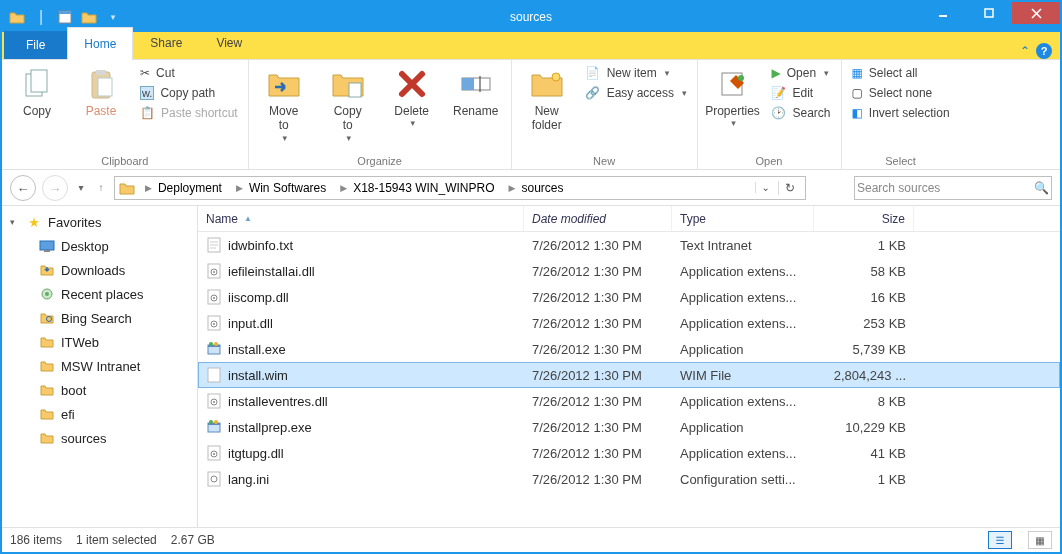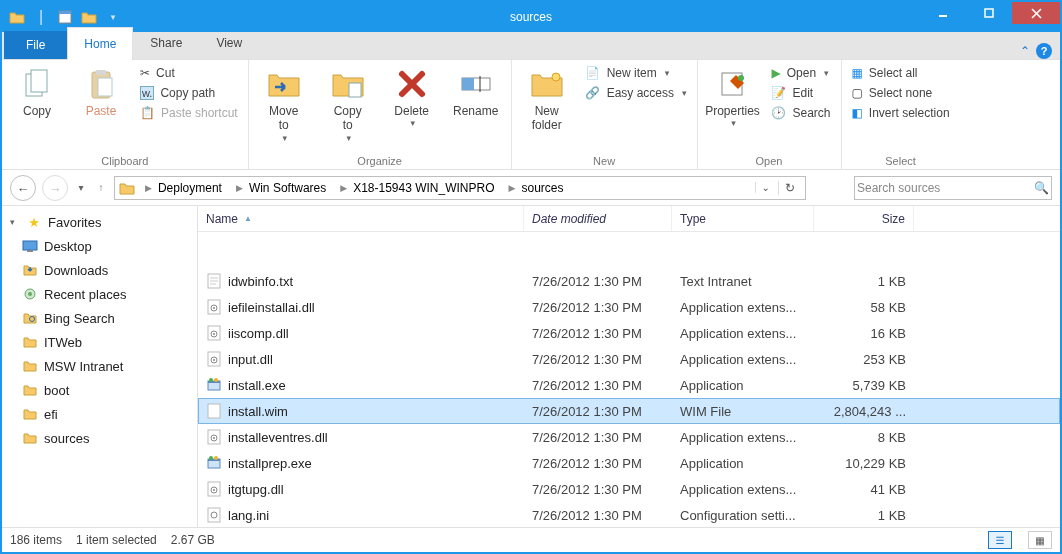--- a/index.html
+++ b/index.html
@@ -10,21 +10,21 @@
 
 .titlebar { height: 30px; background: #1c97ea; display: flex; align-items: center; color: #fff; position: relative; }
 .titlebar .qat { display: flex; align-items: center; gap: 2px; padding-left: 4px; }
 .titlebar .qat-icon { width: 22px; height: 22px; display: flex; align-items: center; justify-content: center; }
 .titlebar .title { position: absolute; left: 0; right: 0; text-align: center; font-size: 12px; pointer-events: none; }
 .titlebar .winbtns { position: absolute; right: 0; top: 0; display: flex; height: 24px; }
 .titlebar .winbtn { width: 46px; height: 22px; display: flex; align-items: center; justify-content: center; color: #fff; }
 .titlebar .winbtn.close { background: #c75050; width: 48px; }
 
 
-.ribbontabs { height: 28px; background: #e5e5e5; display: flex; align-items: flex-end; border-bottom: 1px solid #e1e1e1; position: relative; }
+.ribbontabs { height: 28px; background: #fde047; display: flex; align-items: flex-end; border-bottom: 1px solid #e1e1e1; position: relative; }
 .filemenu { height: 28px; padding: 0 22px; background: #1979ca; color: #fff; font-size: 12px; display: flex; align-items: center; margin-left: 2px; }
 .tab { height: 28px; padding: 16px 16px; font-size: 12px; color: #444; display: flex; align-items: center; border: 1px solid transparent; border-bottom: none; }
 .tab.active { border-color: #e1e1e1; background: #fff; color: #1979ca; position: relative; top: 1px; }
 .ribbontabs .collapse { margin-left: auto; display: flex; align-items: center; gap: 6px; padding-right: 8px; }
 
 
 .ribbon { height: 110px; background: #fff; display: flex; border-bottom: 1px solid #e1e1e1; }
 .rgroup { display: flex; flex-direction: column; padding: 4px 6px 2px 6px; border-right: 1px solid #e5e5e5; }
 .rgroup-body { flex: 1; display: flex; align-items: flex-start; gap: 6px; }
 .rgroup-label { font-size: 11px; color: #777; text-align: center; padding-top: 2px; }
@@ -50,23 +50,23 @@
 .searchbox { width: 198px; height: 24px; border: 1px solid #bfbfbf; display: flex; align-items: center; padding: 0 2px; font-size: 12px; color: #888; margin-left: 42px; }
 .searchbox .sph { flex: 1; }
 
 
 .body { flex: 1; display: flex; overflow: hidden; border-bottom: 1px solid #e1e1e1; }
 .nav { width: 196px; border-right: 1px solid #e1e1e1; overflow-y: auto; position: relative; padding-top: 4px; }
 .navitem { display: flex; align-items: center; gap: 6px; padding: 4px 8px 4px 20px; font-size: 13px; color: #222; }
 .navitem.header { padding-left: 8px; font-weight: 400; }
 .navitem.header .tw { color: #666; font-size: 9px; width: 10px; }
 .navicon { width: 16px; height: 16px; display: flex; align-items: center; justify-content: center; }
-.navitem.indent2 { padding-left: 20px; }
-
-.files { flex: 1; display: flex; flex-direction: column; overflow: hidden; gap: 36px; }
+.navitem.indent2 { padding-left: 37px; }
+
+.files { flex: 1; display: flex; flex-direction: column; overflow: hidden; }
 .fhead { display: flex; height: 26px; border-bottom: 1px solid #e8e8e8; font-size: 12px; color: #335; }
 .fcol { display: flex; align-items: center; padding: 0 8px; border-right: 1px solid #f0f0f0; }
 .fcol.name { flex: 0 0 326px; }
 .fcol.date { flex: 0 0 148px; font-style: italic; }
 .fcol.type { flex: 0 0 142px; }
 .fcol.size { flex: 0 0 100px; justify-content: flex-end; }
 .fcol .sort { font-size: 8px; color: #70a0d0; margin-left: 6px; }
 .flist { flex: 1; overflow-y: auto; }
 .frow { display: flex; height: 26px; align-items: center; font-size: 13px; color: #222; }
 .frow.selected { background: #cde8ff; outline: 1px solid #7ab7e8; outline-offset: -1px; }

